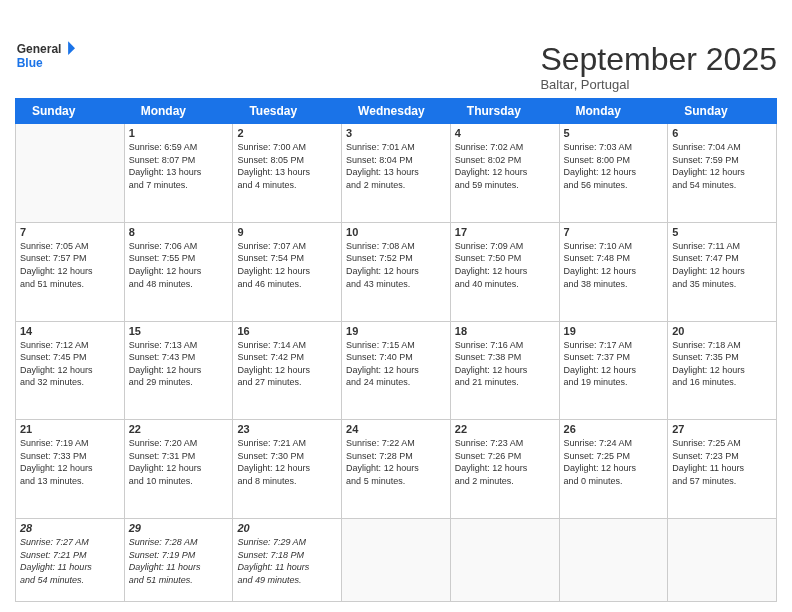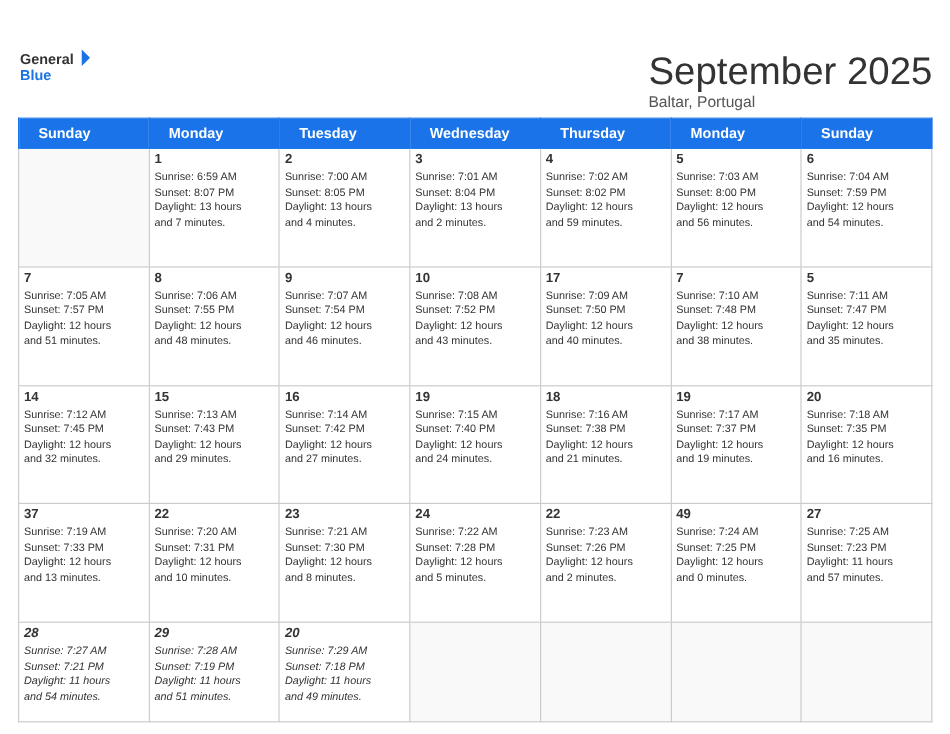--- a/index.html
+++ b/index.html
@@ -200,41 +200,41 @@
             <span class="day-num">19</span>
             <div class="day-info">Sunrise: 7:17 AM<br>Sunset: 7:37 PM<br>Daylight: 12 hours<br>and 19 minutes.</div>
           </td>
           <td>
             <span class="day-num">20</span>
             <div class="day-info">Sunrise: 7:18 AM<br>Sunset: 7:35 PM<br>Daylight: 12 hours<br>and 16 minutes.</div>
           </td>
         </tr>
         <tr>
           <td>
-            <span class="day-num">37</span>
+            <span class="day-num">21</span>
             <div class="day-info">Sunrise: 7:19 AM<br>Sunset: 7:33 PM<br>Daylight: 12 hours<br>and 13 minutes.</div>
           </td>
           <td>
             <span class="day-num">22</span>
             <div class="day-info">Sunrise: 7:20 AM<br>Sunset: 7:31 PM<br>Daylight: 12 hours<br>and 10 minutes.</div>
           </td>
           <td>
             <span class="day-num">23</span>
             <div class="day-info">Sunrise: 7:21 AM<br>Sunset: 7:30 PM<br>Daylight: 12 hours<br>and 8 minutes.</div>
           </td>
           <td>
             <span class="day-num">24</span>
             <div class="day-info">Sunrise: 7:22 AM<br>Sunset: 7:28 PM<br>Daylight: 12 hours<br>and 5 minutes.</div>
           </td>
           <td>
             <span class="day-num">22</span>
             <div class="day-info">Sunrise: 7:23 AM<br>Sunset: 7:26 PM<br>Daylight: 12 hours<br>and 2 minutes.</div>
           </td>
           <td>
-            <span class="day-num">49</span>
+            <span class="day-num">26</span>
             <div class="day-info">Sunrise: 7:24 AM<br>Sunset: 7:25 PM<br>Daylight: 12 hours<br>and 0 minutes.</div>
           </td>
           <td>
             <span class="day-num">27</span>
             <div class="day-info">Sunrise: 7:25 AM<br>Sunset: 7:23 PM<br>Daylight: 11 hours<br>and 57 minutes.</div>
           </td>
         </tr>
         <tr class="last-row">
           <td>
             <span class="day-num">28</span>

